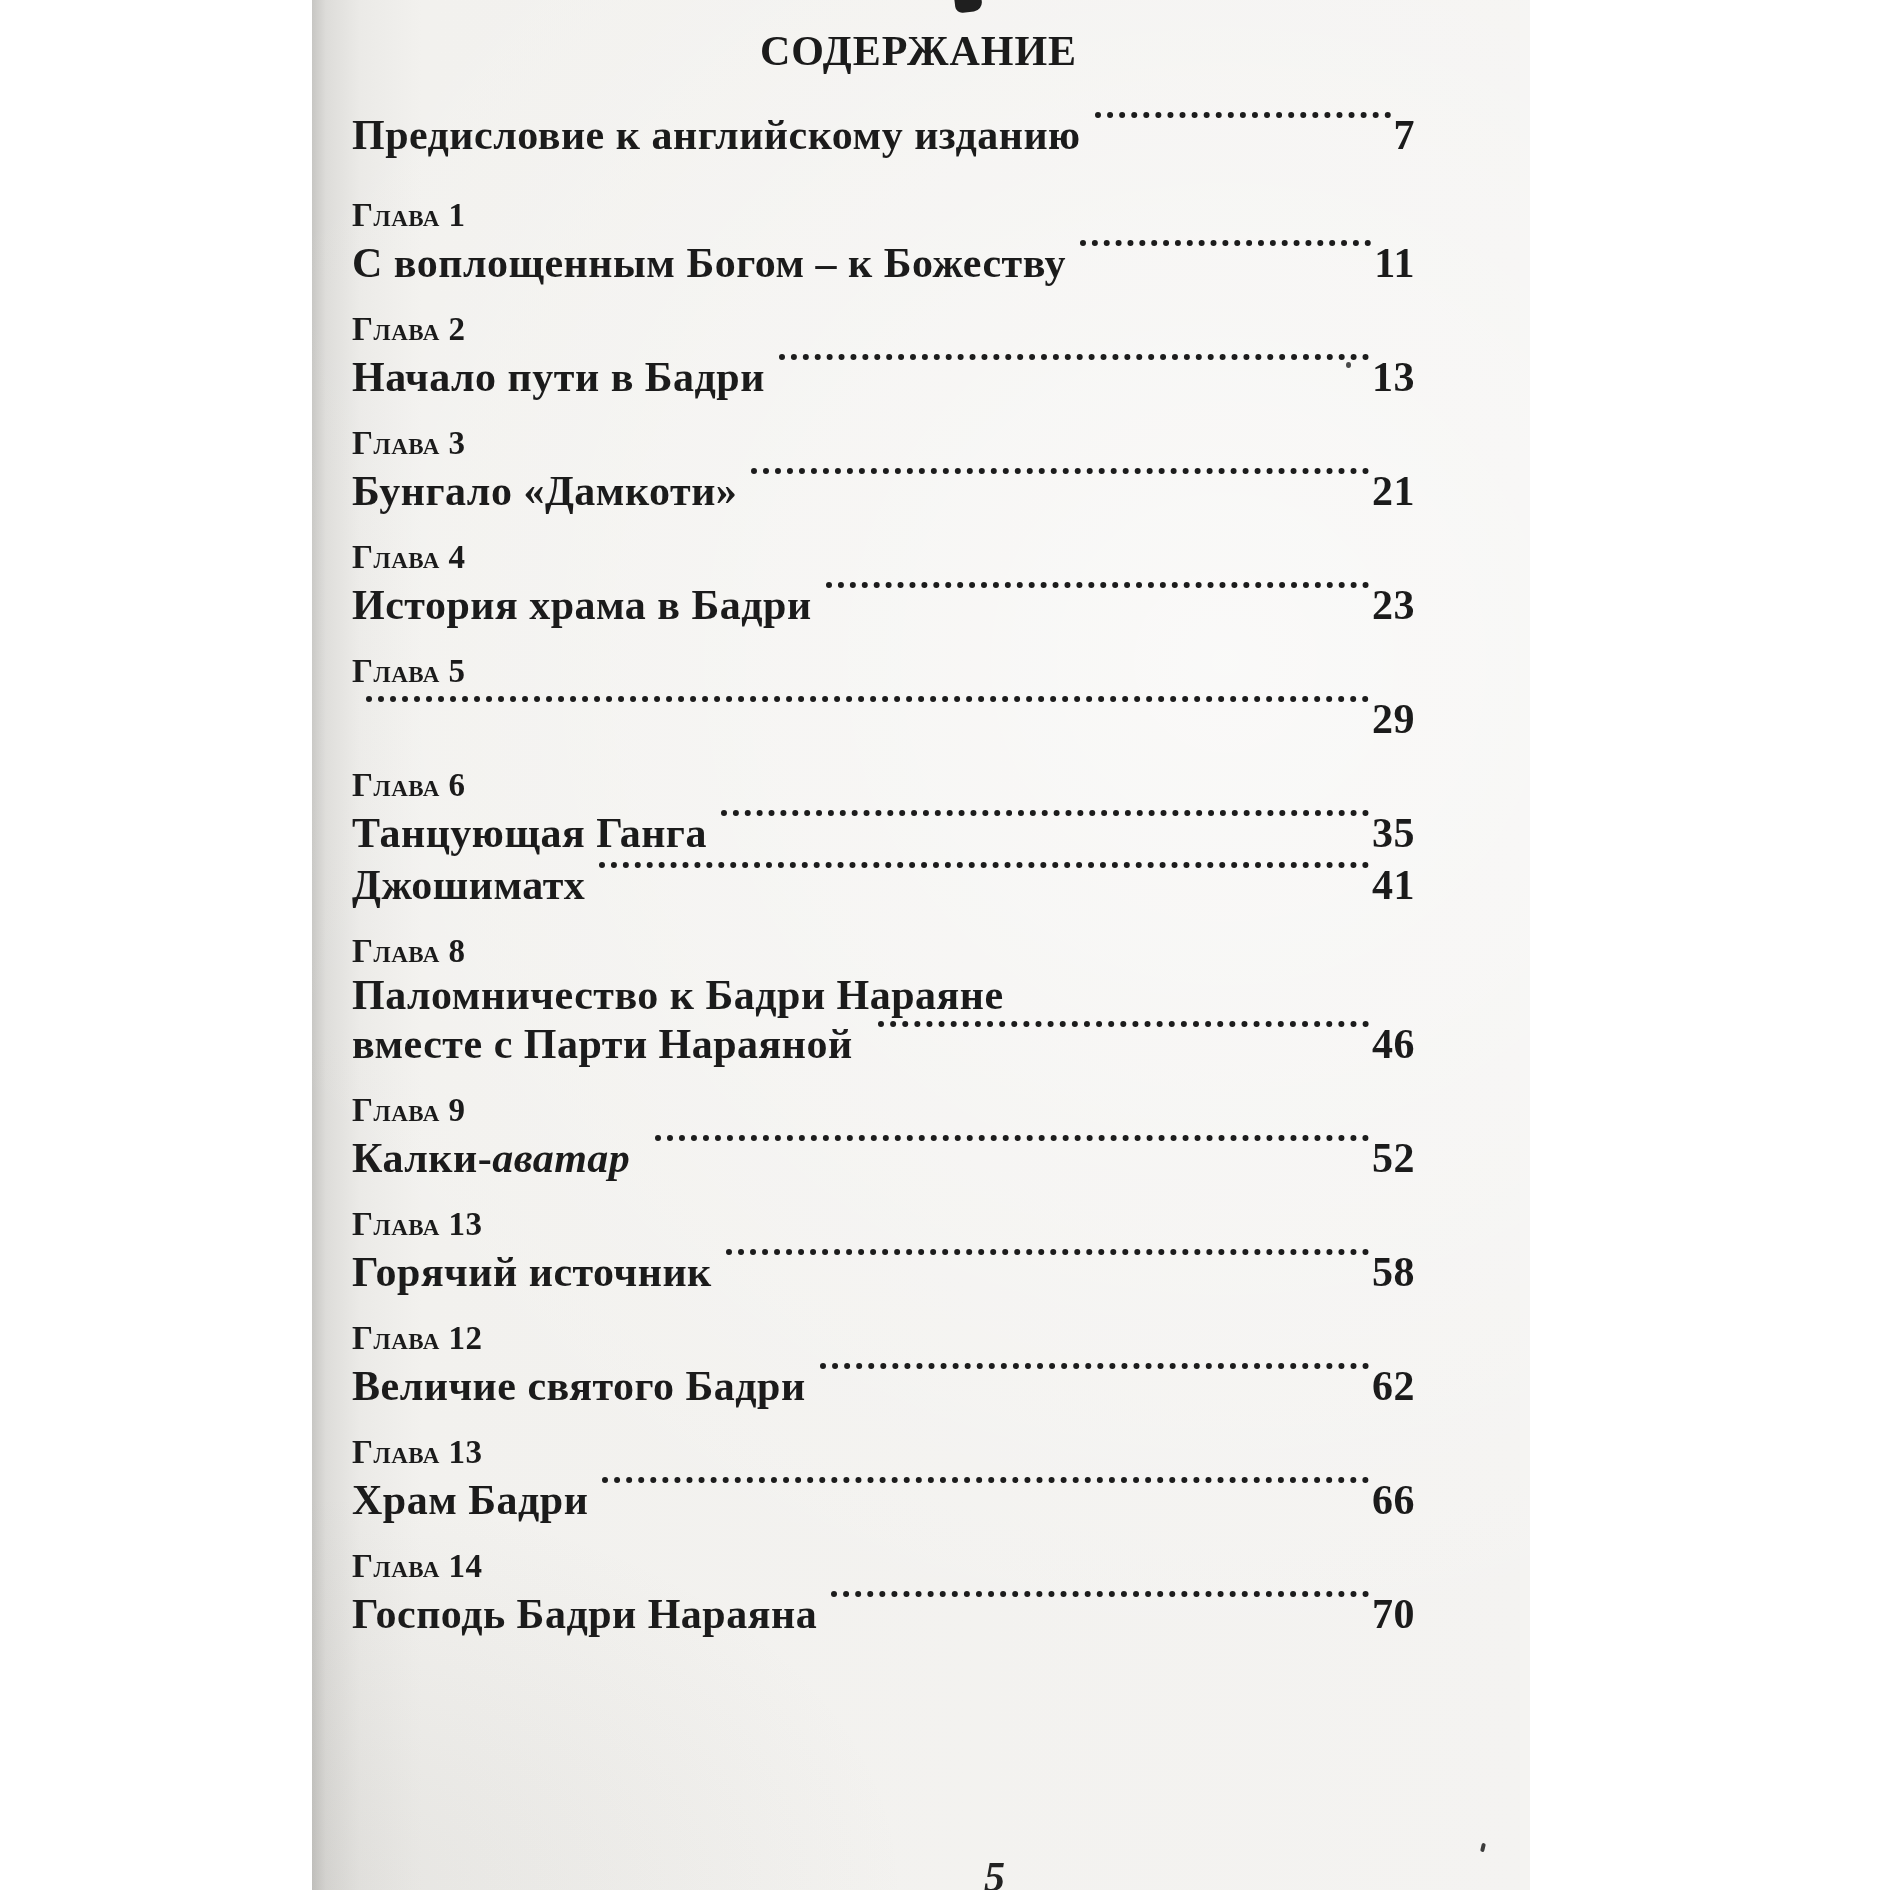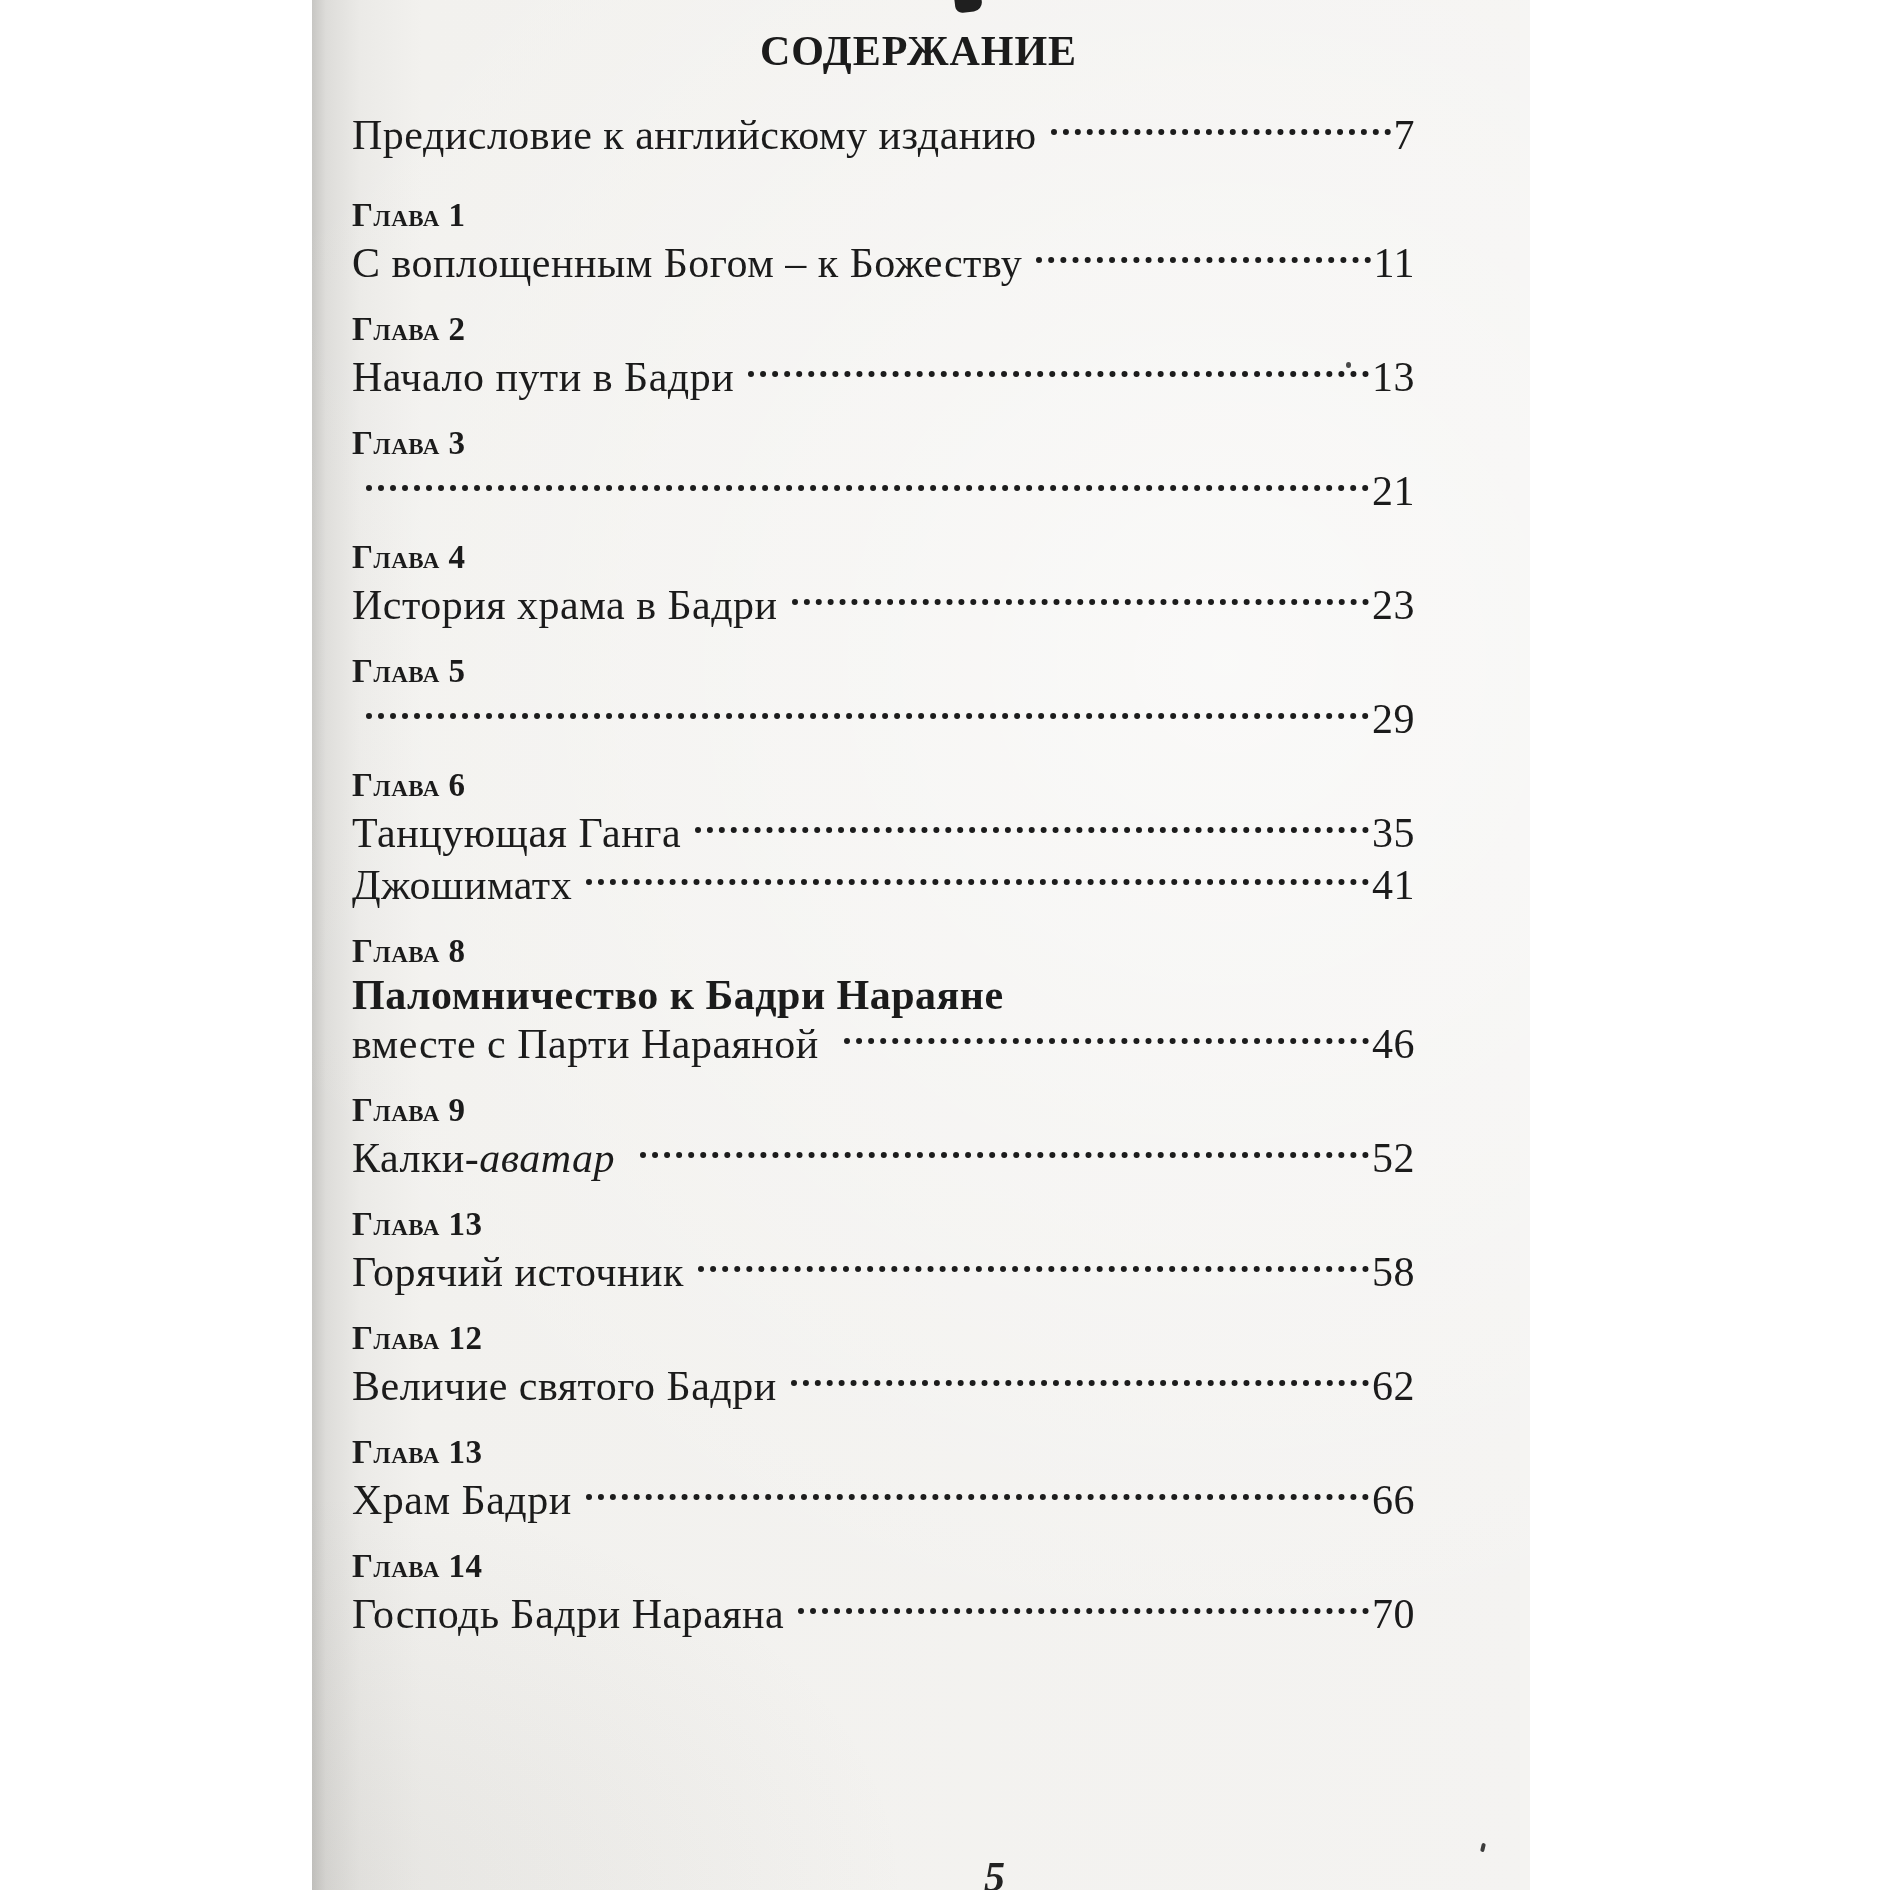--- a/index.html
+++ b/index.html
@@ -64,23 +64,23 @@
   .pre-line {
     margin: 3px 0 0 0;
     font-size: 42px;
     font-weight: bold;
     line-height: 42px;
     letter-spacing: 0.5px;
   }
   .toc-line {
     margin: 5px 0 0 0;
     display: flex;
-    align-items: center;
-    font-size: 42px;
-    font-weight: normal;
+    align-items: flex-start;
+    font-size: 42px;
+    font-weight: bold;
     line-height: 47px;
     letter-spacing: 0.5px;
   }
   .entry.preface .toc-line { margin-top: 0; margin-bottom: 36px; }
   .title-text { white-space: pre; }
   .title-italic { font-style: italic; white-space: pre; }
   .dot-leader {
     flex: 1;
     min-width: 36px;
     margin: 0 3px 8px 14px;
@@ -161,20 +161,21 @@
 
       <span class="dot-leader"></span>
       <span class="page-num">13</span>
     </div>
   </div>
 
   <div class="entry">
     <div class="chapter-label">Глава 3</div>
 
     <div class="toc-line">
+      <span class="title-text">Бунгало «Дамкоти»</span>
 
       <span class="dot-leader"></span>
       <span class="page-num">21</span>
     </div>
   </div>
 
   <div class="entry">
     <div class="chapter-label">Глава 4</div>
 
     <div class="toc-line">

